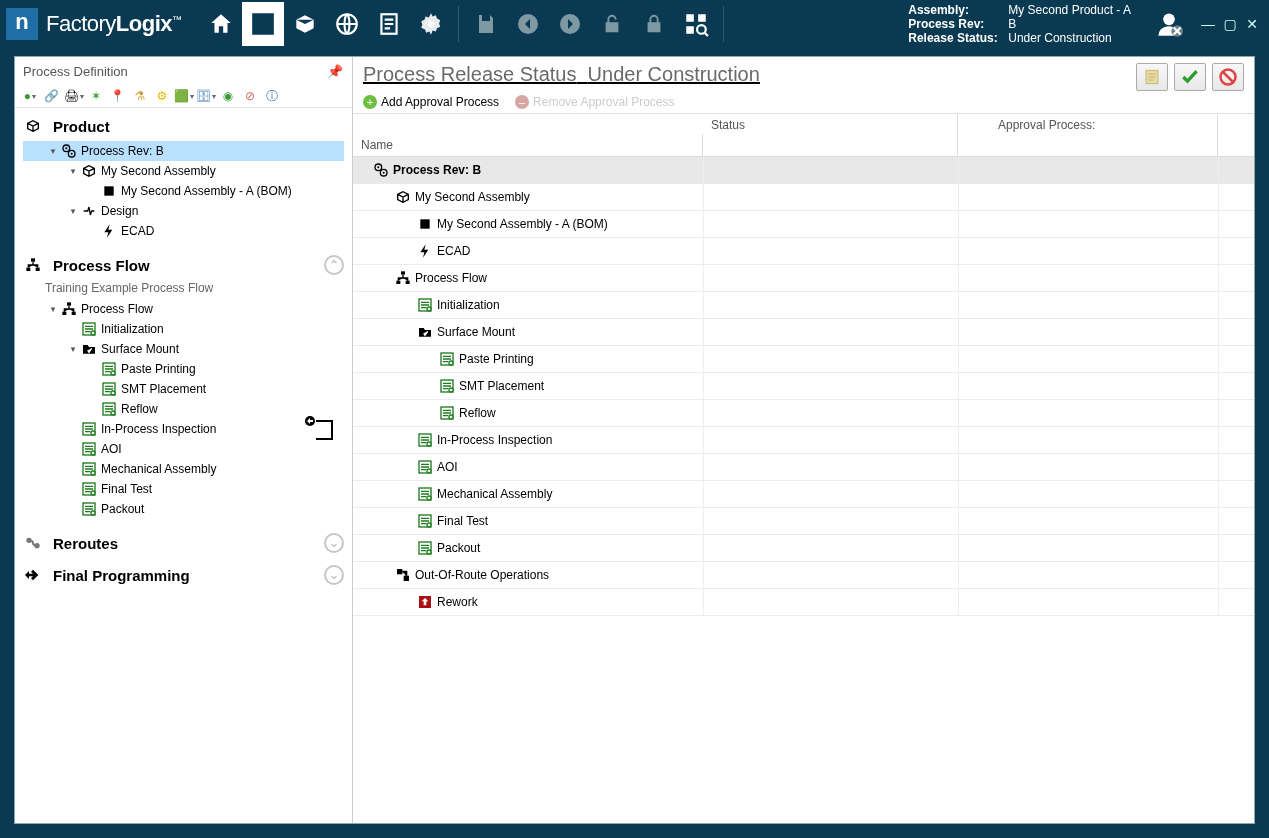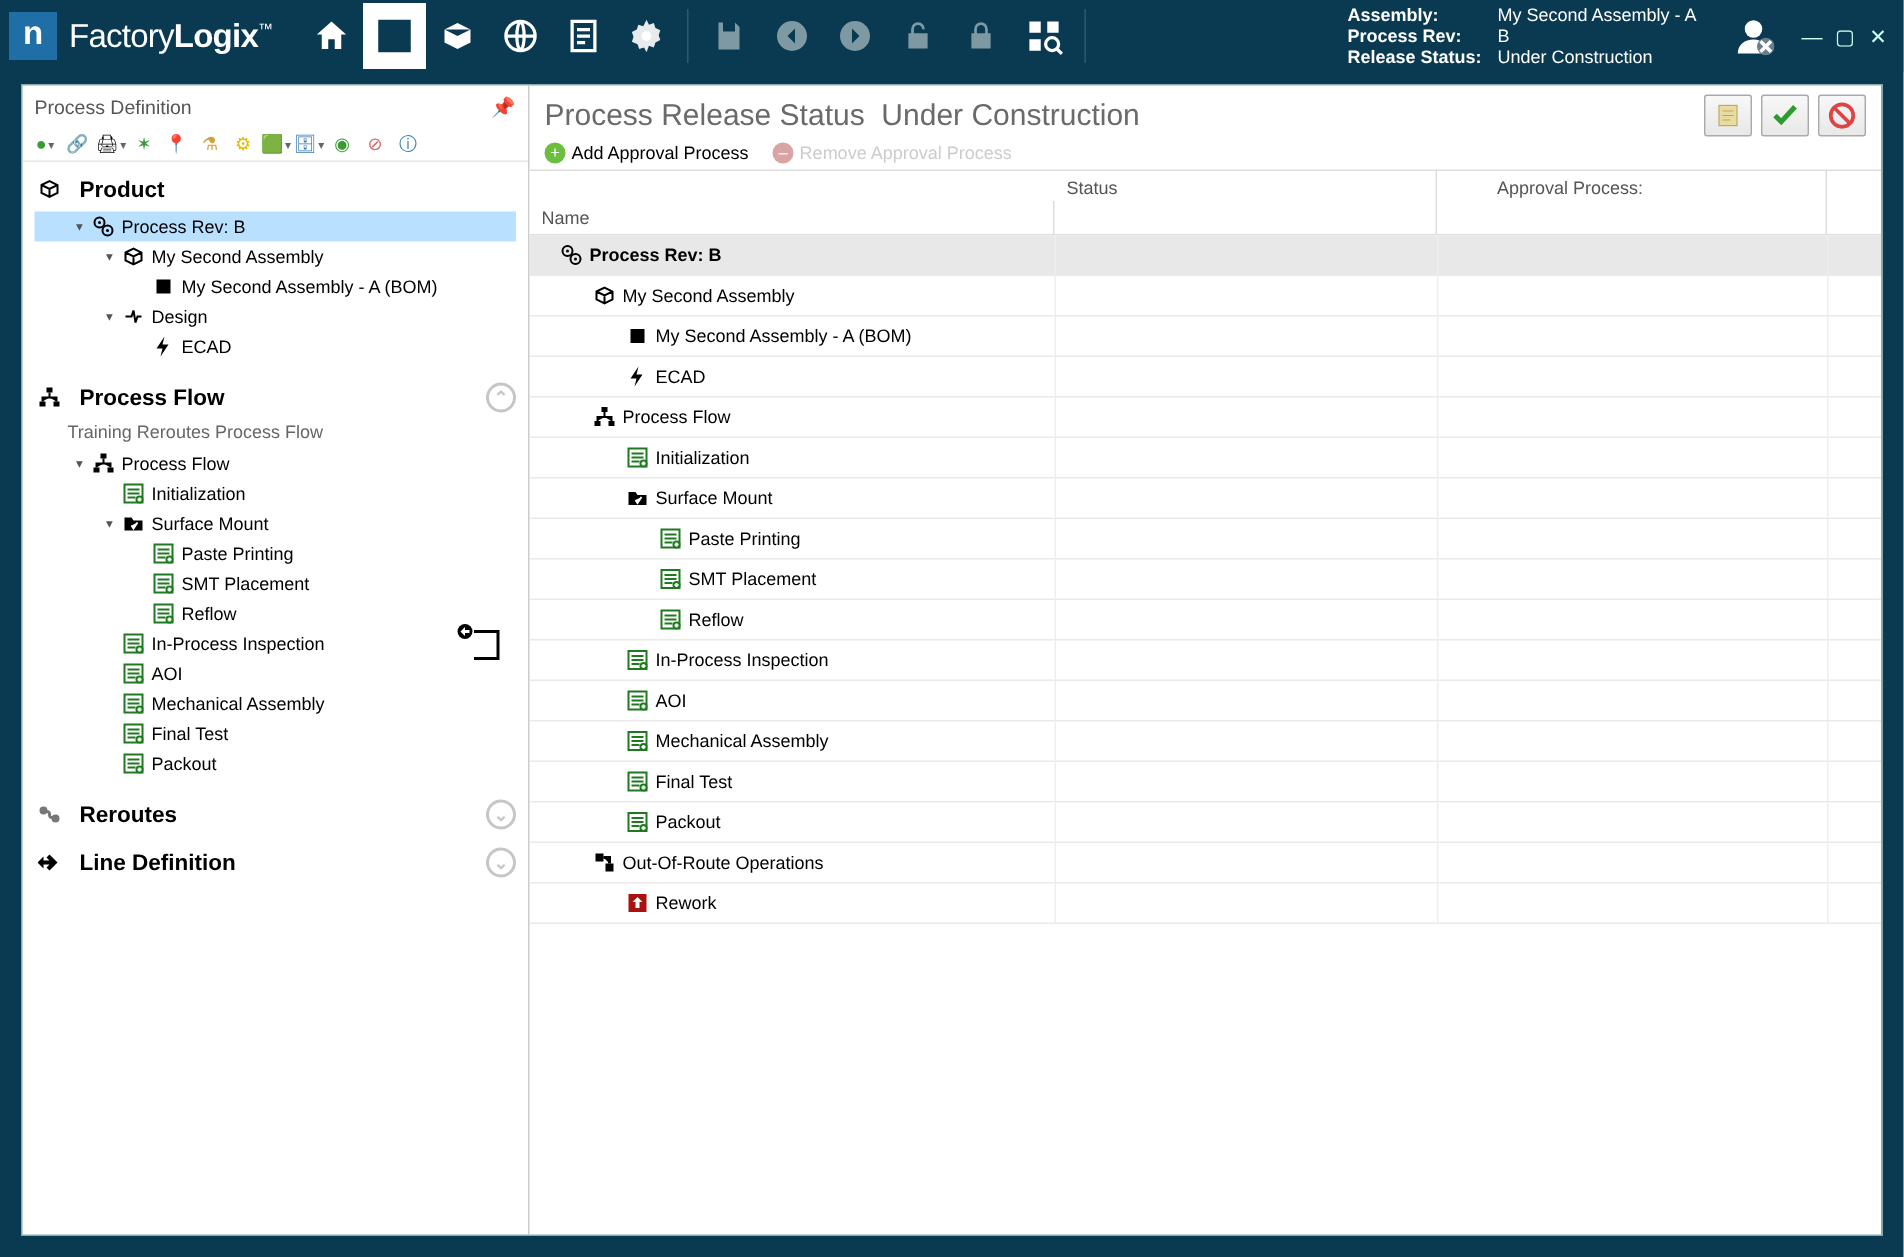--- a/index.html
+++ b/index.html
@@ -39,21 +39,21 @@
 .ar { width: 12px; text-align: center; font-size: 9px; color: #555; }
 .ic { width: 16px; height: 16px; display: flex; align-items: center; justify-content: center; margin: 0 4px 0 2px; font-size: 12px; }
 .lbl { font-size: 12px; }
 .subhd { font-size: 15px; font-weight: 600; }
 .subtx { font-size: 12px; color: #666; margin-left: 30px; }
 
 .circ-btn { width: 20px; height: 20px; border: 2px solid #c6c6c6; border-radius: 50%; display: flex; align-items: center; justify-content: center; color: #c6c6c6; font-size: 12px; }
 
 
 .main { flex: 1; display: flex; flex-direction: column; }
-.main-hdr { display: flex; align-items: center; justify-content: space-between; padding: 6px 10px 4px 10px; }
+.main-hdr { display: flex; align-items: flex-start; justify-content: space-between; padding: 6px 10px 4px 10px; text-decoration: underline; }
 .main-title { font-size: 20px; color: #6a6a6a; }
 .main-btns { display: flex; gap: 6px; }
 .mb { width: 32px; height: 28px; border: 1px solid #aaa; background: linear-gradient(#f8f8f8,#e8e8e8); border-radius: 2px; display: flex; align-items: center; justify-content: center; cursor: pointer; font-size: 16px; }
 
 .act-row { display: flex; gap: 16px; padding: 0 10px 4px 10px; font-size: 12px; }
 .act { display: flex; align-items: center; gap: 4px; cursor: pointer; }
 .act.dis { color: #ccc; cursor: default; }
 .pill { width: 14px; height: 14px; border-radius: 50%; display: flex; align-items: center; justify-content: center; font-size: 11px; color: #fff; }
 .pill.g { background: #6cbf3e; }
 .pill.r { background: #d9a4a4; }
@@ -155,21 +155,21 @@
         <circle cx="17" cy="17" r="4" fill="none" stroke="#fff" stroke-width="2"></circle>
         <path stroke="#fff" stroke-width="2" d="M20 20l3 3"></path>
       </svg>
   </div>
 
   <div class="tb-sep"></div>
 
   <div class="tb-info">
     <div class="tb-info-row">
         <div class="tb-info-k">Assembly:</div>
-        <div>My Second Assembly - A</div>
+        <div>My Second Product - A</div>
       </div>
     <div class="tb-info-row">
         <div class="tb-info-k">Process Rev:</div>
         <div>B</div>
       </div>
     <div class="tb-info-row">
         <div class="tb-info-k">Release Status:</div>
         <div>Under Construction</div>
       </div>
   </div>
@@ -284,21 +284,21 @@
               <rect x="16" y="16" width="6" height="5" fill="#000"></rect>
               <path stroke="#000" stroke-width="2" d="M12 7v5M12 12H5v4M12 12h7v4"></path>
             </svg>
         </span>
         <div>
           <div class="subhd">Process Flow</div>
         </div>
       </div>
       <div class="circ-btn">⌃</div>
     </div>
-    <div class="subtx">Training Reroutes Process Flow</div>
+    <div class="subtx">Training Example Process Flow</div>
 
     <div class="section" style="padding-top:2px">
       <div class="tree" id="tree-flow">
           <div class="node" style="padding-left: 24px;">
             <span class="ar">▾</span>
             <span class="ic">
               <svg width="16" height="16" viewBox="0 0 24 24">
                 <rect x="9" y="2" width="6" height="5" fill="#000"></rect>
                 <rect x="2" y="16" width="6" height="5" fill="#000"></rect>
                 <rect x="16" y="16" width="6" height="5" fill="#000"></rect>
@@ -448,21 +448,21 @@
       <div class="circ-btn">⌄</div>
     </div>
 
     <div class="sect-h2">
       <div class="lead">
         <span class="ic">
           <svg width="20" height="16" viewBox="0 0 24 16">
               <path fill="#000" d="M0 8l6-6v4h6l-3-3 3-3 8 8-8 8-3-3 3-3H6v4z"></path>
             </svg>
         </span>
-        <span>Line Definition</span>
+        <span>Final Programming</span>
       </div>
       <div class="circ-btn">⌄</div>
     </div>
   </div>
 
   <div class="main">
     <div class="main-hdr">
       <div class="main-title">
         <span>Process Release Status</span>&nbsp;&nbsp;<span>Under Construction</span>
       </div>

